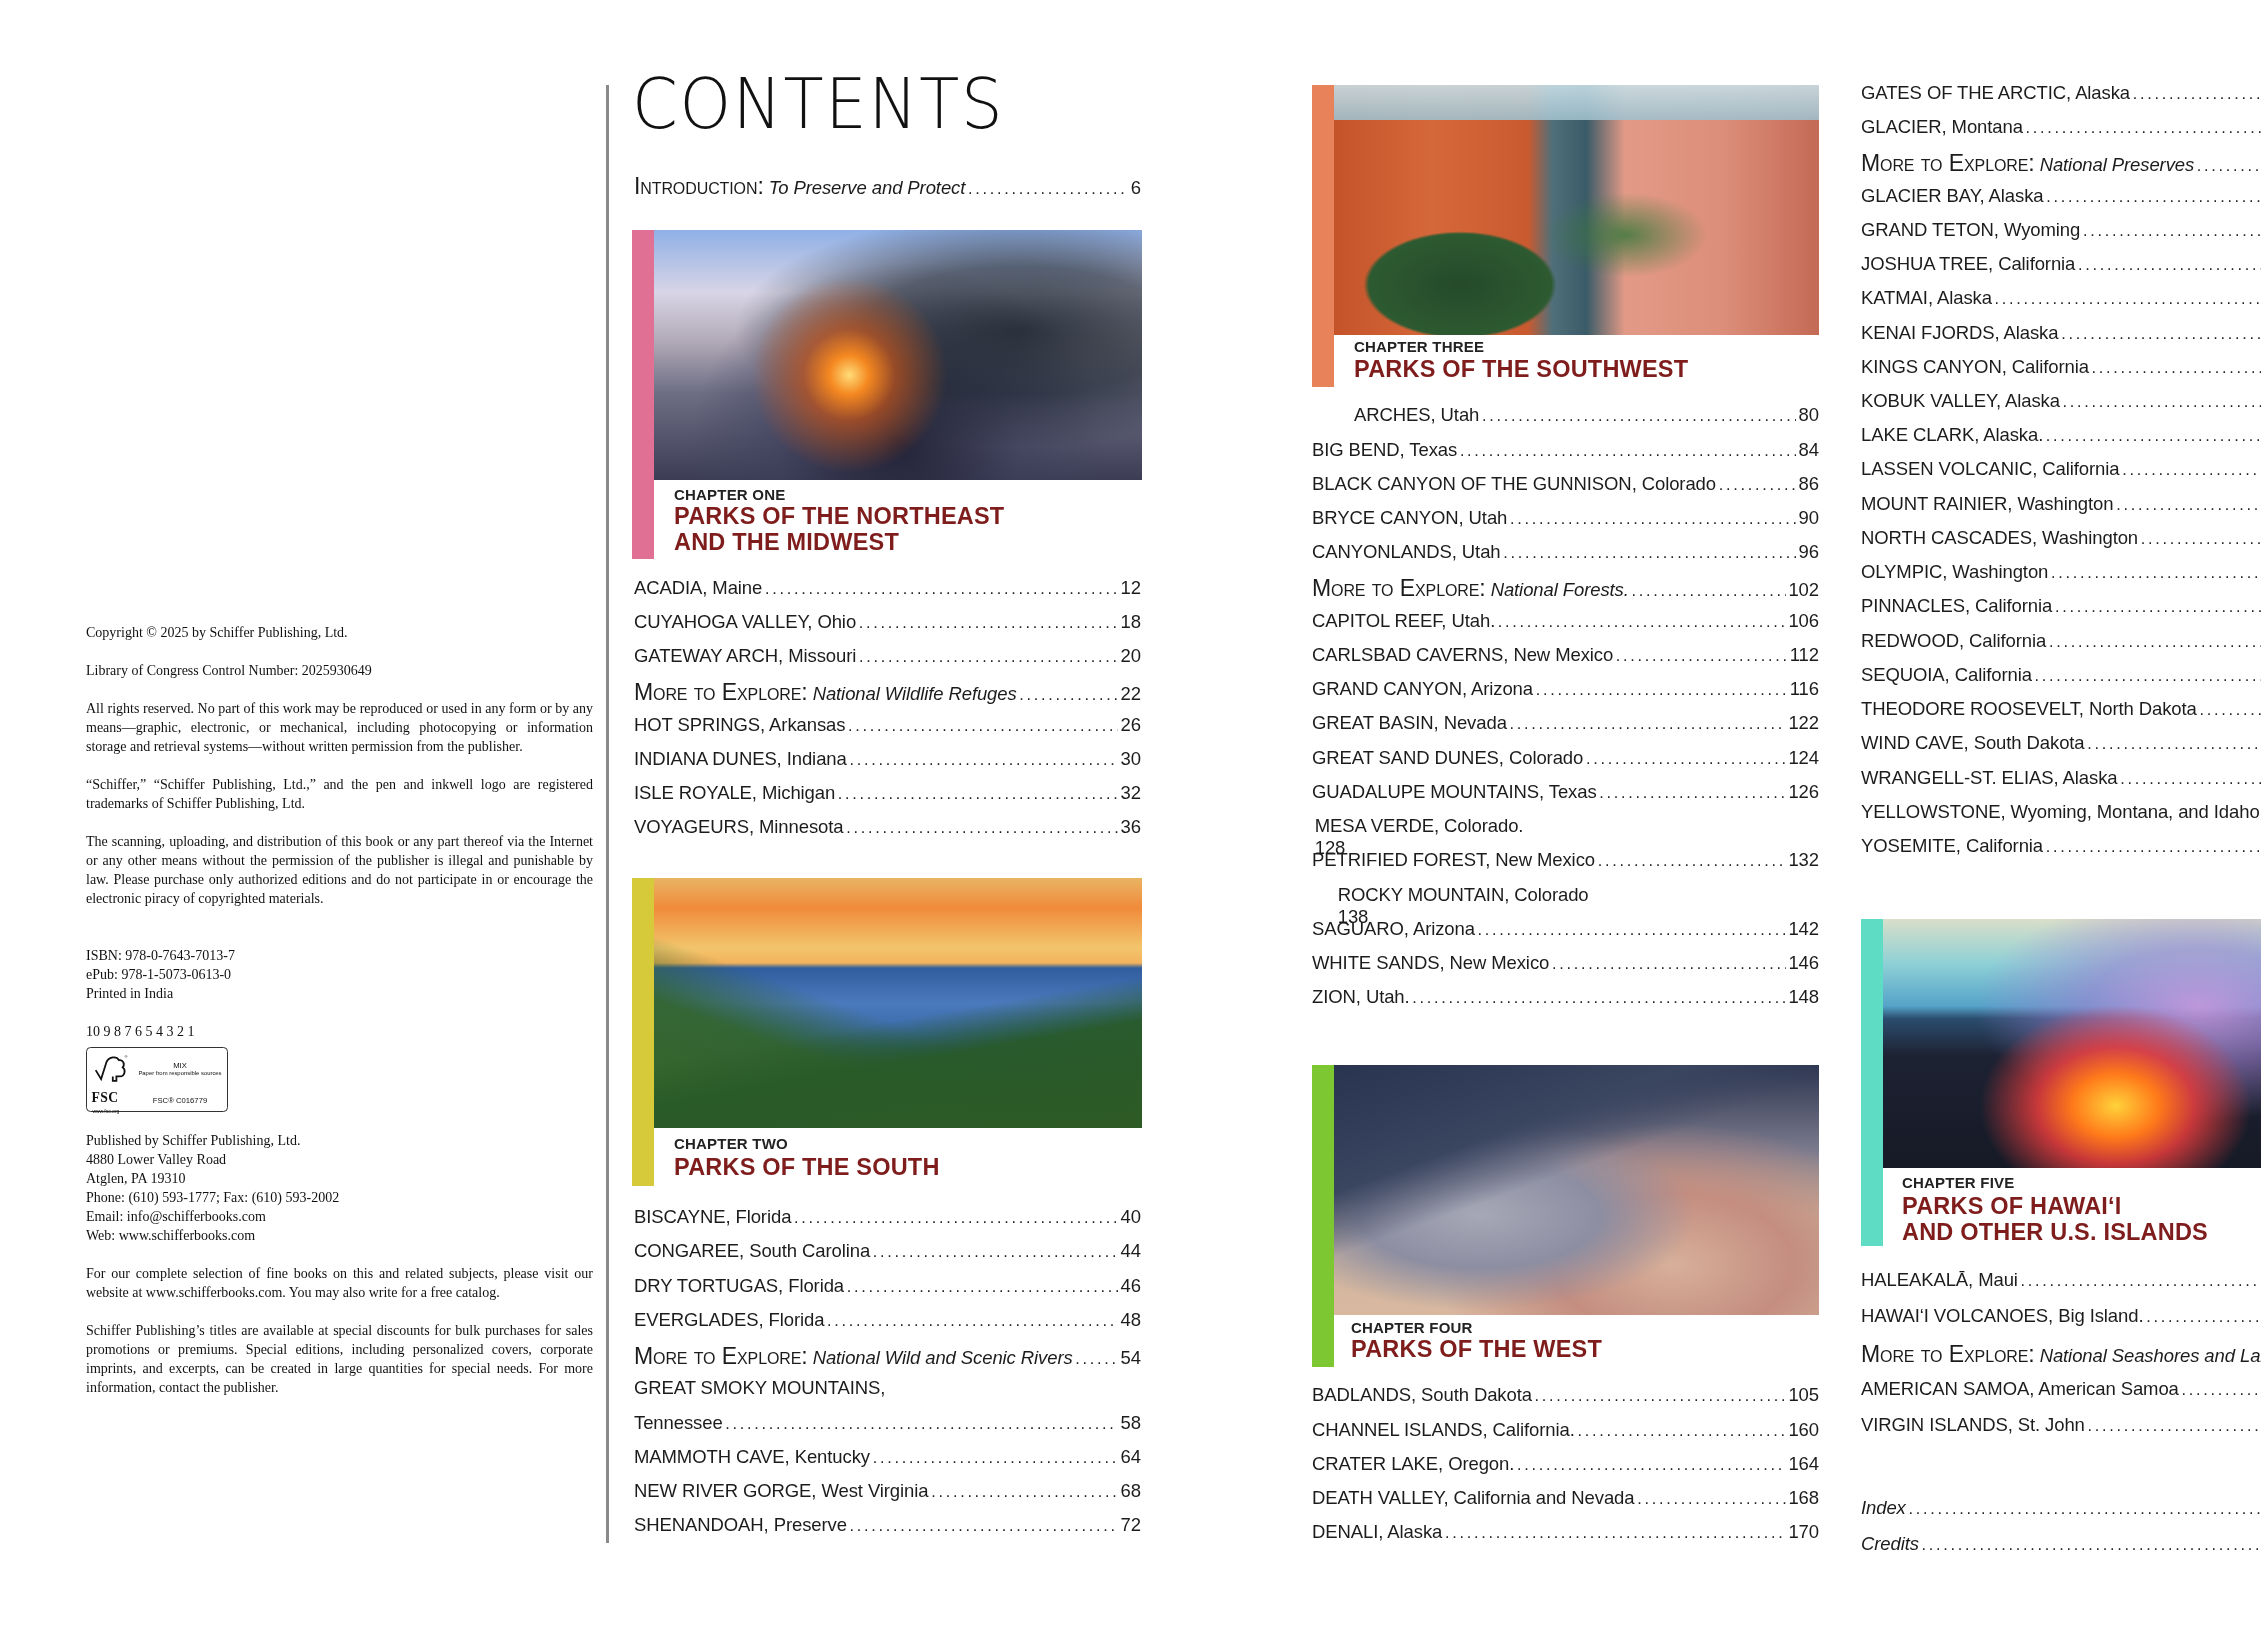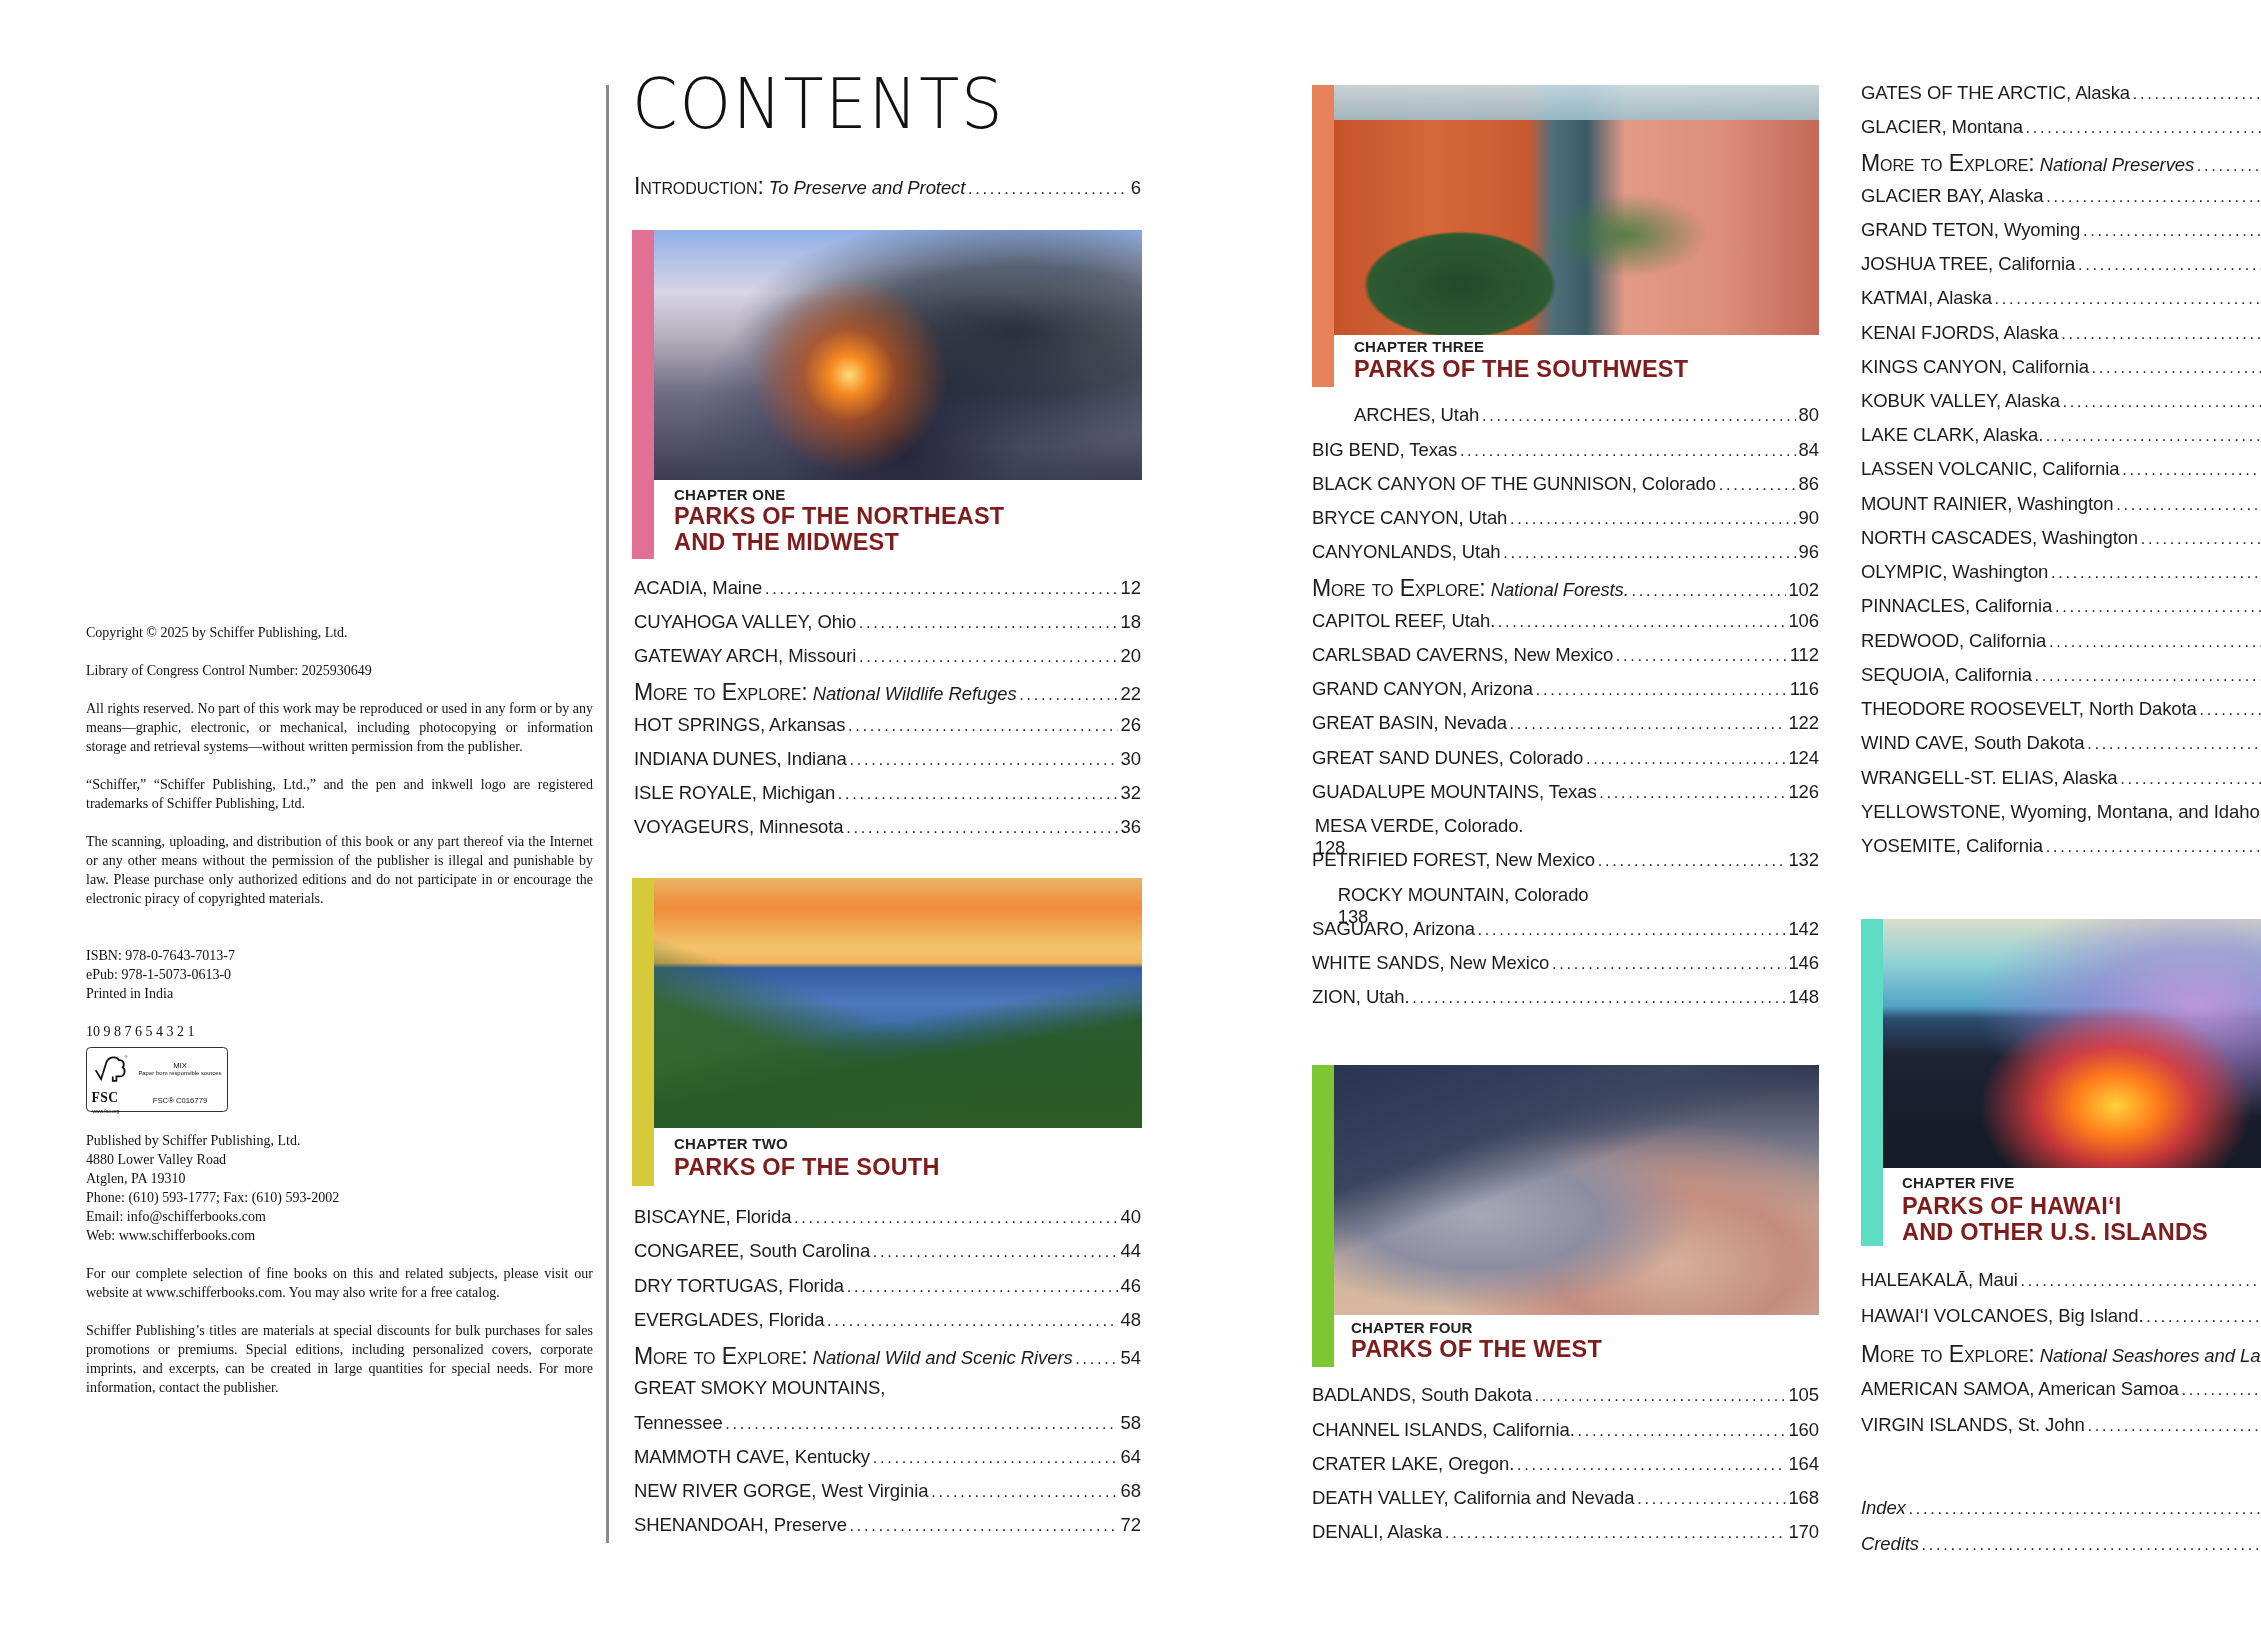--- a/index.html
+++ b/index.html
@@ -96,21 +96,21 @@
   <div>
     <p class="tight">Published by Schiffer Publishing, Ltd.</p>
     <p class="tight">4880 Lower Valley Road</p>
     <p class="tight">Atglen, PA 19310</p>
     <p class="tight">Phone: (610) 593-1777; Fax: (610) 593-2002</p>
     <p class="tight">Email: info@schifferbooks.com</p>
     <p class="tight">Web: www.schifferbooks.com</p>
   </div>
   <div class="blockgap"></div>
   <p>For our complete selection of fine books on this and related subjects, please visit our website at www.schifferbooks.com. You may also write for a free catalog.</p>
-  <p>Schiffer Publishing’s titles are materials at special discounts for bulk purchases for sales promotions or premiums. Special editions, including personalized covers, corporate imprints, and excerpts, can be created in large quantities for special needs. For more information, contact the publisher.</p>
+  <p>Schiffer Publishing’s titles are available at special discounts for bulk purchases for sales promotions or premiums. Special editions, including personalized covers, corporate imprints, and excerpts, can be created in large quantities for special needs. For more information, contact the publisher.</p>
 </div>
 
 <div class="divider"></div>
 
 <div class="contents-title">CONTENTS</div>
 
 <div class="entry" style="left:634px; top:173px; width:507px;">
   <span class="name"><span class="sc">Introduction:</span> <span class="ital">To Preserve and Protect</span></span>
   <span class="dots"></span>
   <span class="page">6</span>

